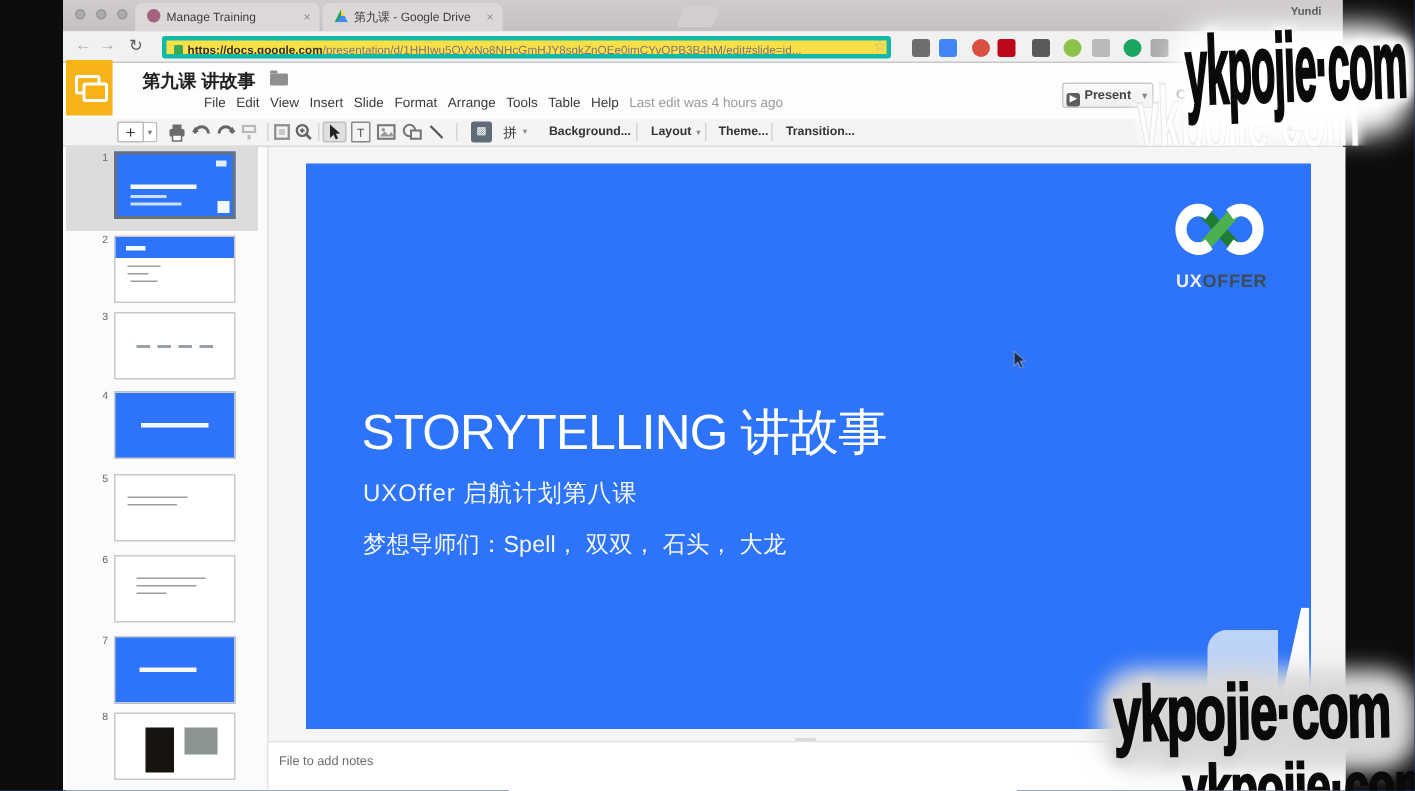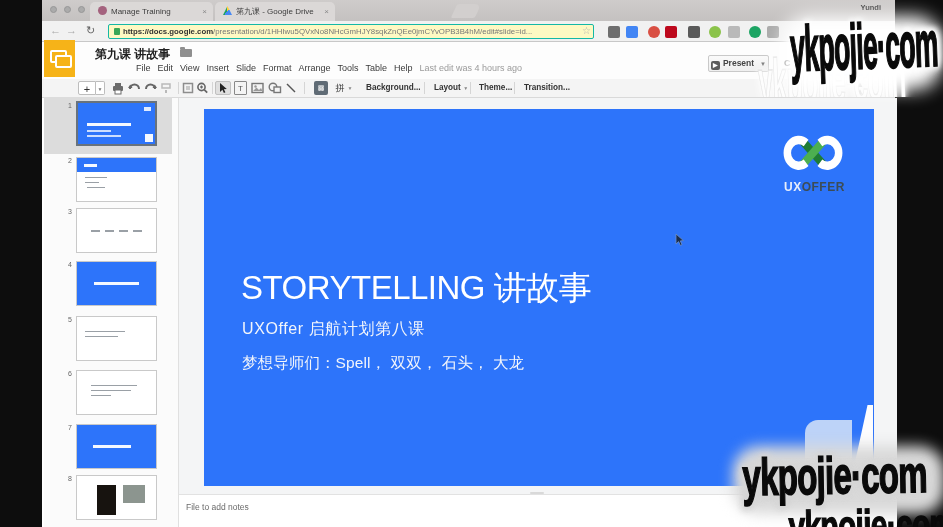--- a/index.html
+++ b/index.html
@@ -20,22 +20,22 @@
   .tab2 { left:173px; width:120px; background:#dbd8d7; }
   .tab3 { left:285px; width:123px; background:#ebe9e8;margin-top:43px; }
   .newtab { position:absolute; left:412px; top:4px; width:24px; height:14px;
     background:#d2cfce; border-radius:2px 6px 2px 2px; transform:skewX(-25deg); }
   .yundi { position:absolute; right:14px; top:3px; font-size:7.5px; color:#3a3a3a; font-weight:bold;margin-left:46px; }
 
   
   .urlrow { position:absolute; left:0; top:21px; width:853px; height:21px;
     background:#f1f1f1; border-bottom:1px solid #c8c8c8; }
   .nav { position:absolute; top:3px; font-size:11px; color:#a8a8a8; }
-  .omni { position:absolute; left:66px; top:3px; width:486px; height:15px; background:#fef9c3;
-    border:1px solid #14b8a6; border-radius:2px; font-size:7.8px; line-height:13px;
+  .omni { position:absolute; left:66px; top:3px; width:486px; height:15px; background:#fde047;
+    border:3px solid #14b8a6; border-radius:2px; font-size:7.8px; line-height:13px;
     color:#545454; white-space:nowrap; overflow:hidden; }
   .omni .lockb { display:inline-block; width:6px; height:7px; background:#3aa757; border-radius:1px; margin:0 3px 0 5px; vertical-align:-1px; }
   .omni .dom { font-weight:bold; color:#333; }
   .omni .path { color:#777; }
   .star { position:absolute; left:540px; top:4px; font-size:10px; color:#b0b0b0; }
   .ext { position:absolute; top:5px; width:12px; height:12px; border-radius:2px; }
 
   
   .header { position:absolute; left:0; top:42px; width:853px; height:37px; background:#fdfdfd; }
   .slicon { position:absolute; left:2px; top:-2px; width:31px; height:37px; background:#f6b318; }

